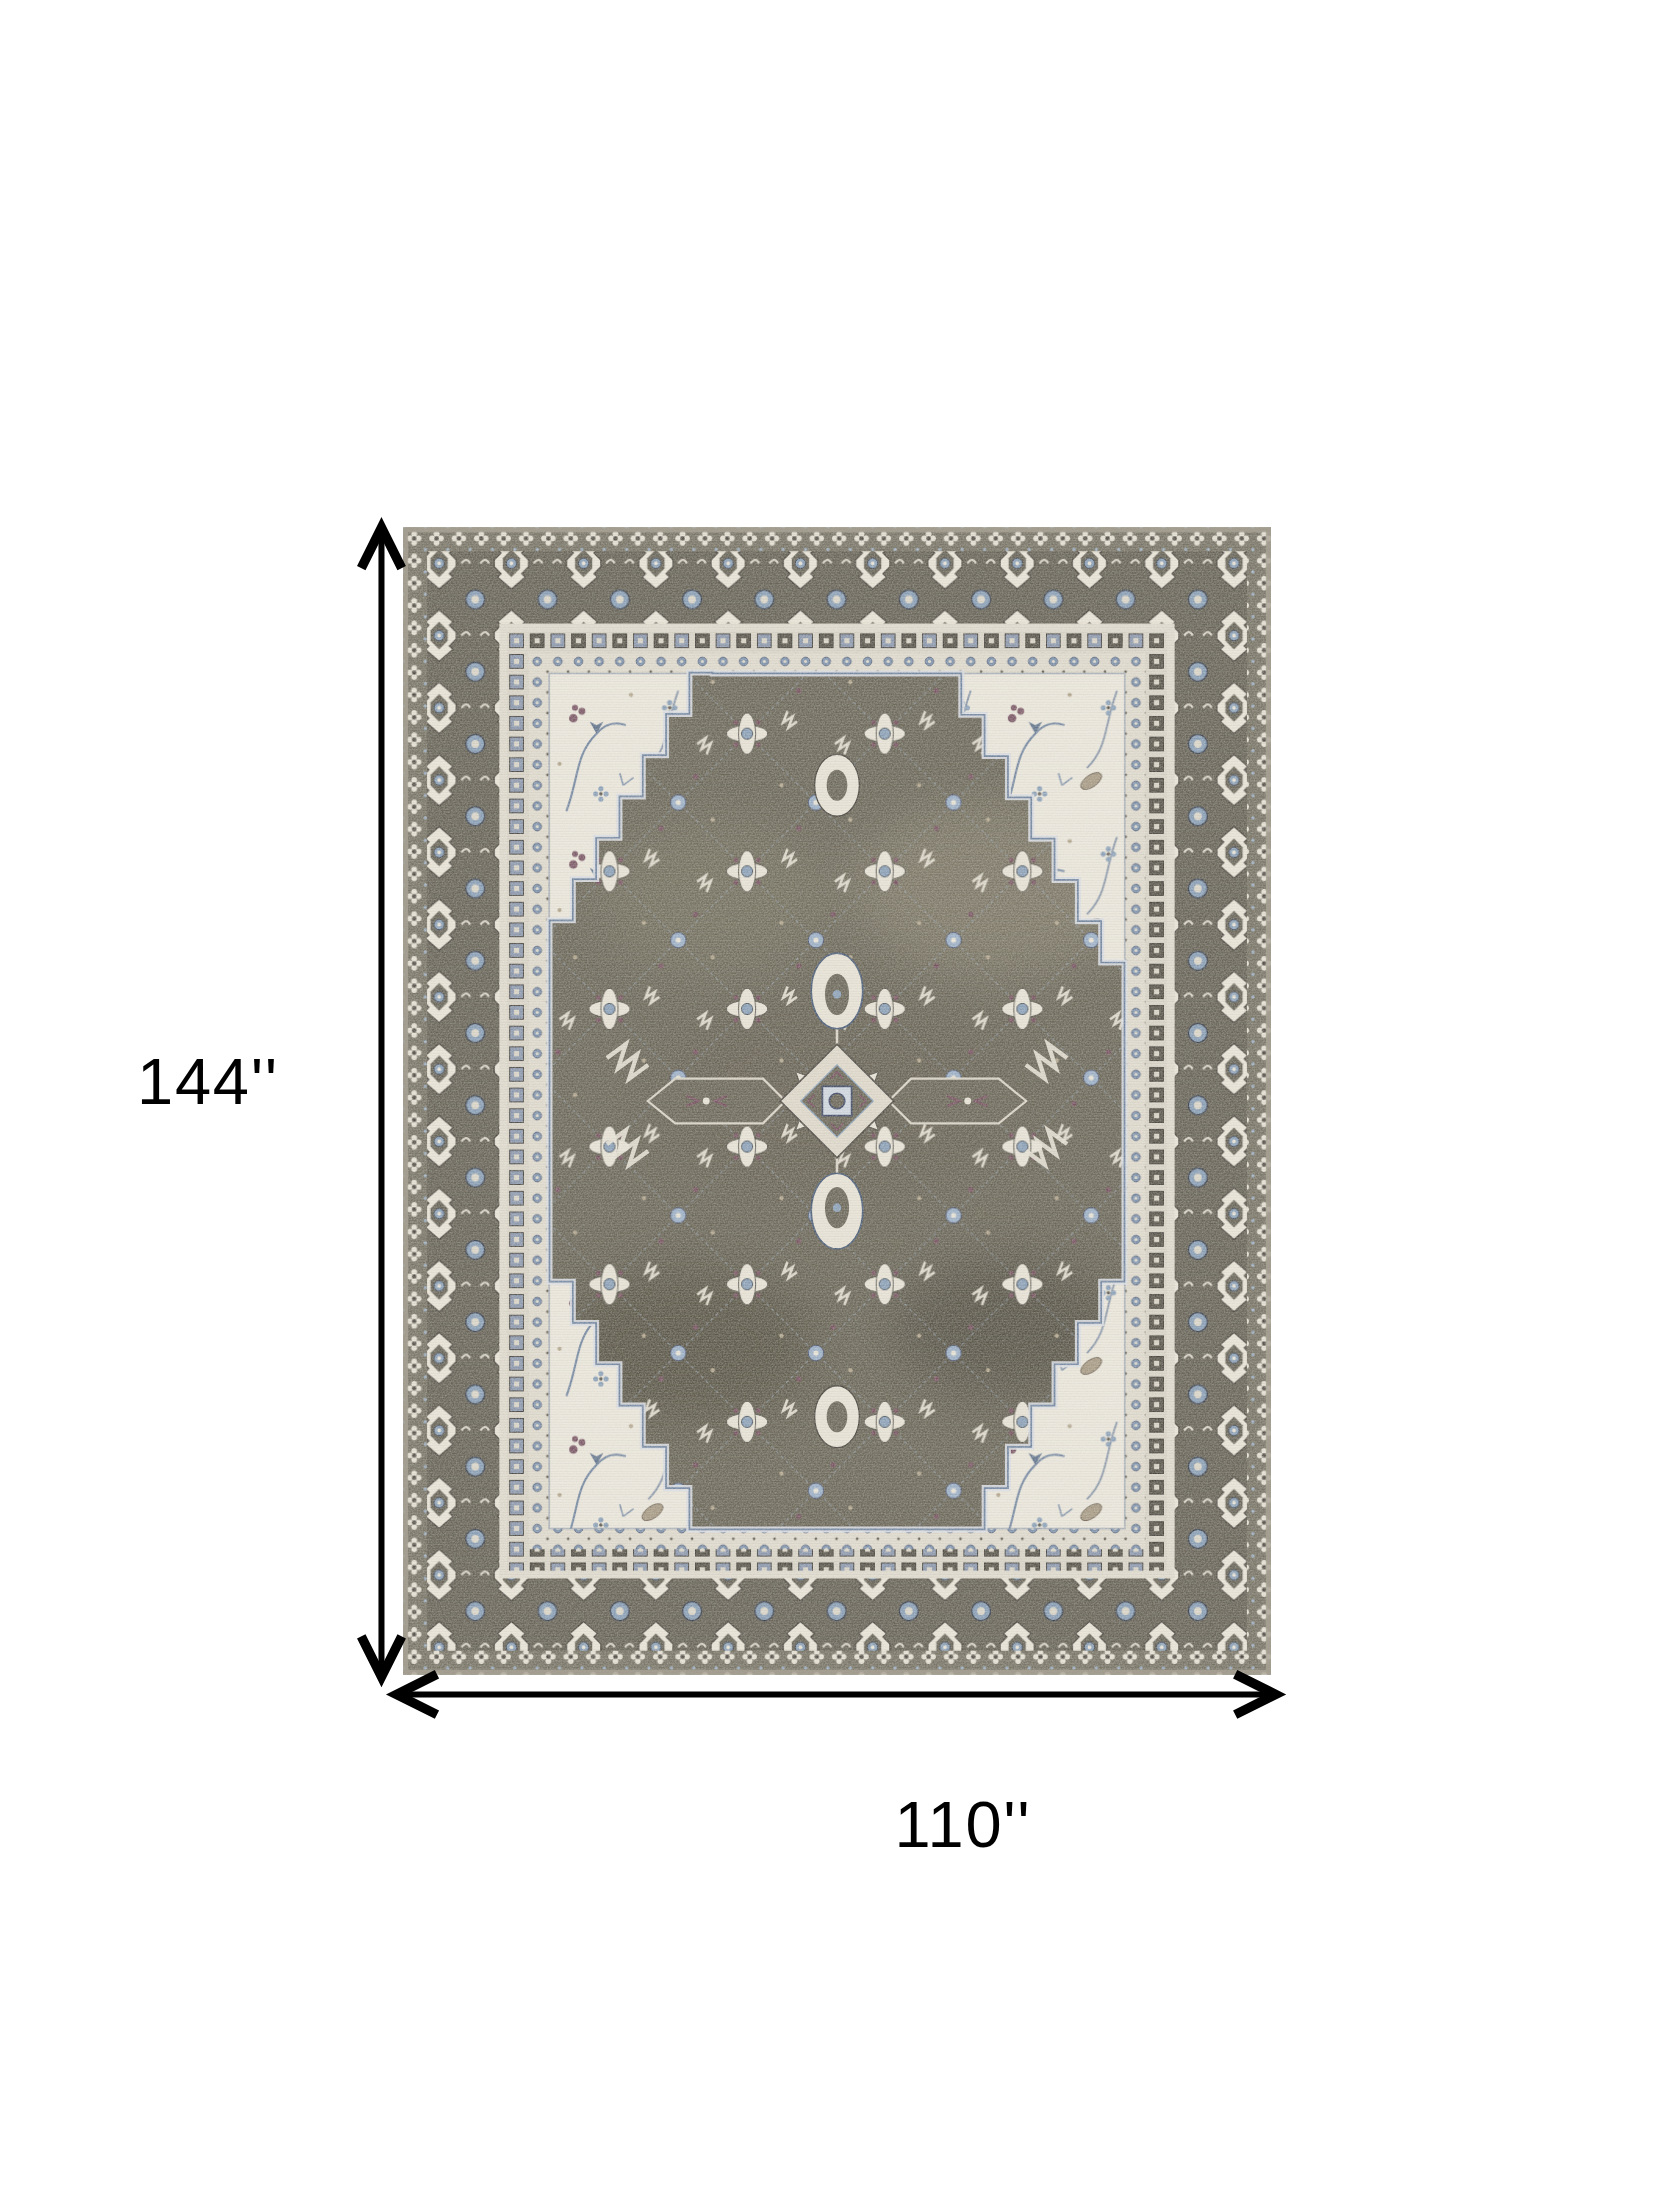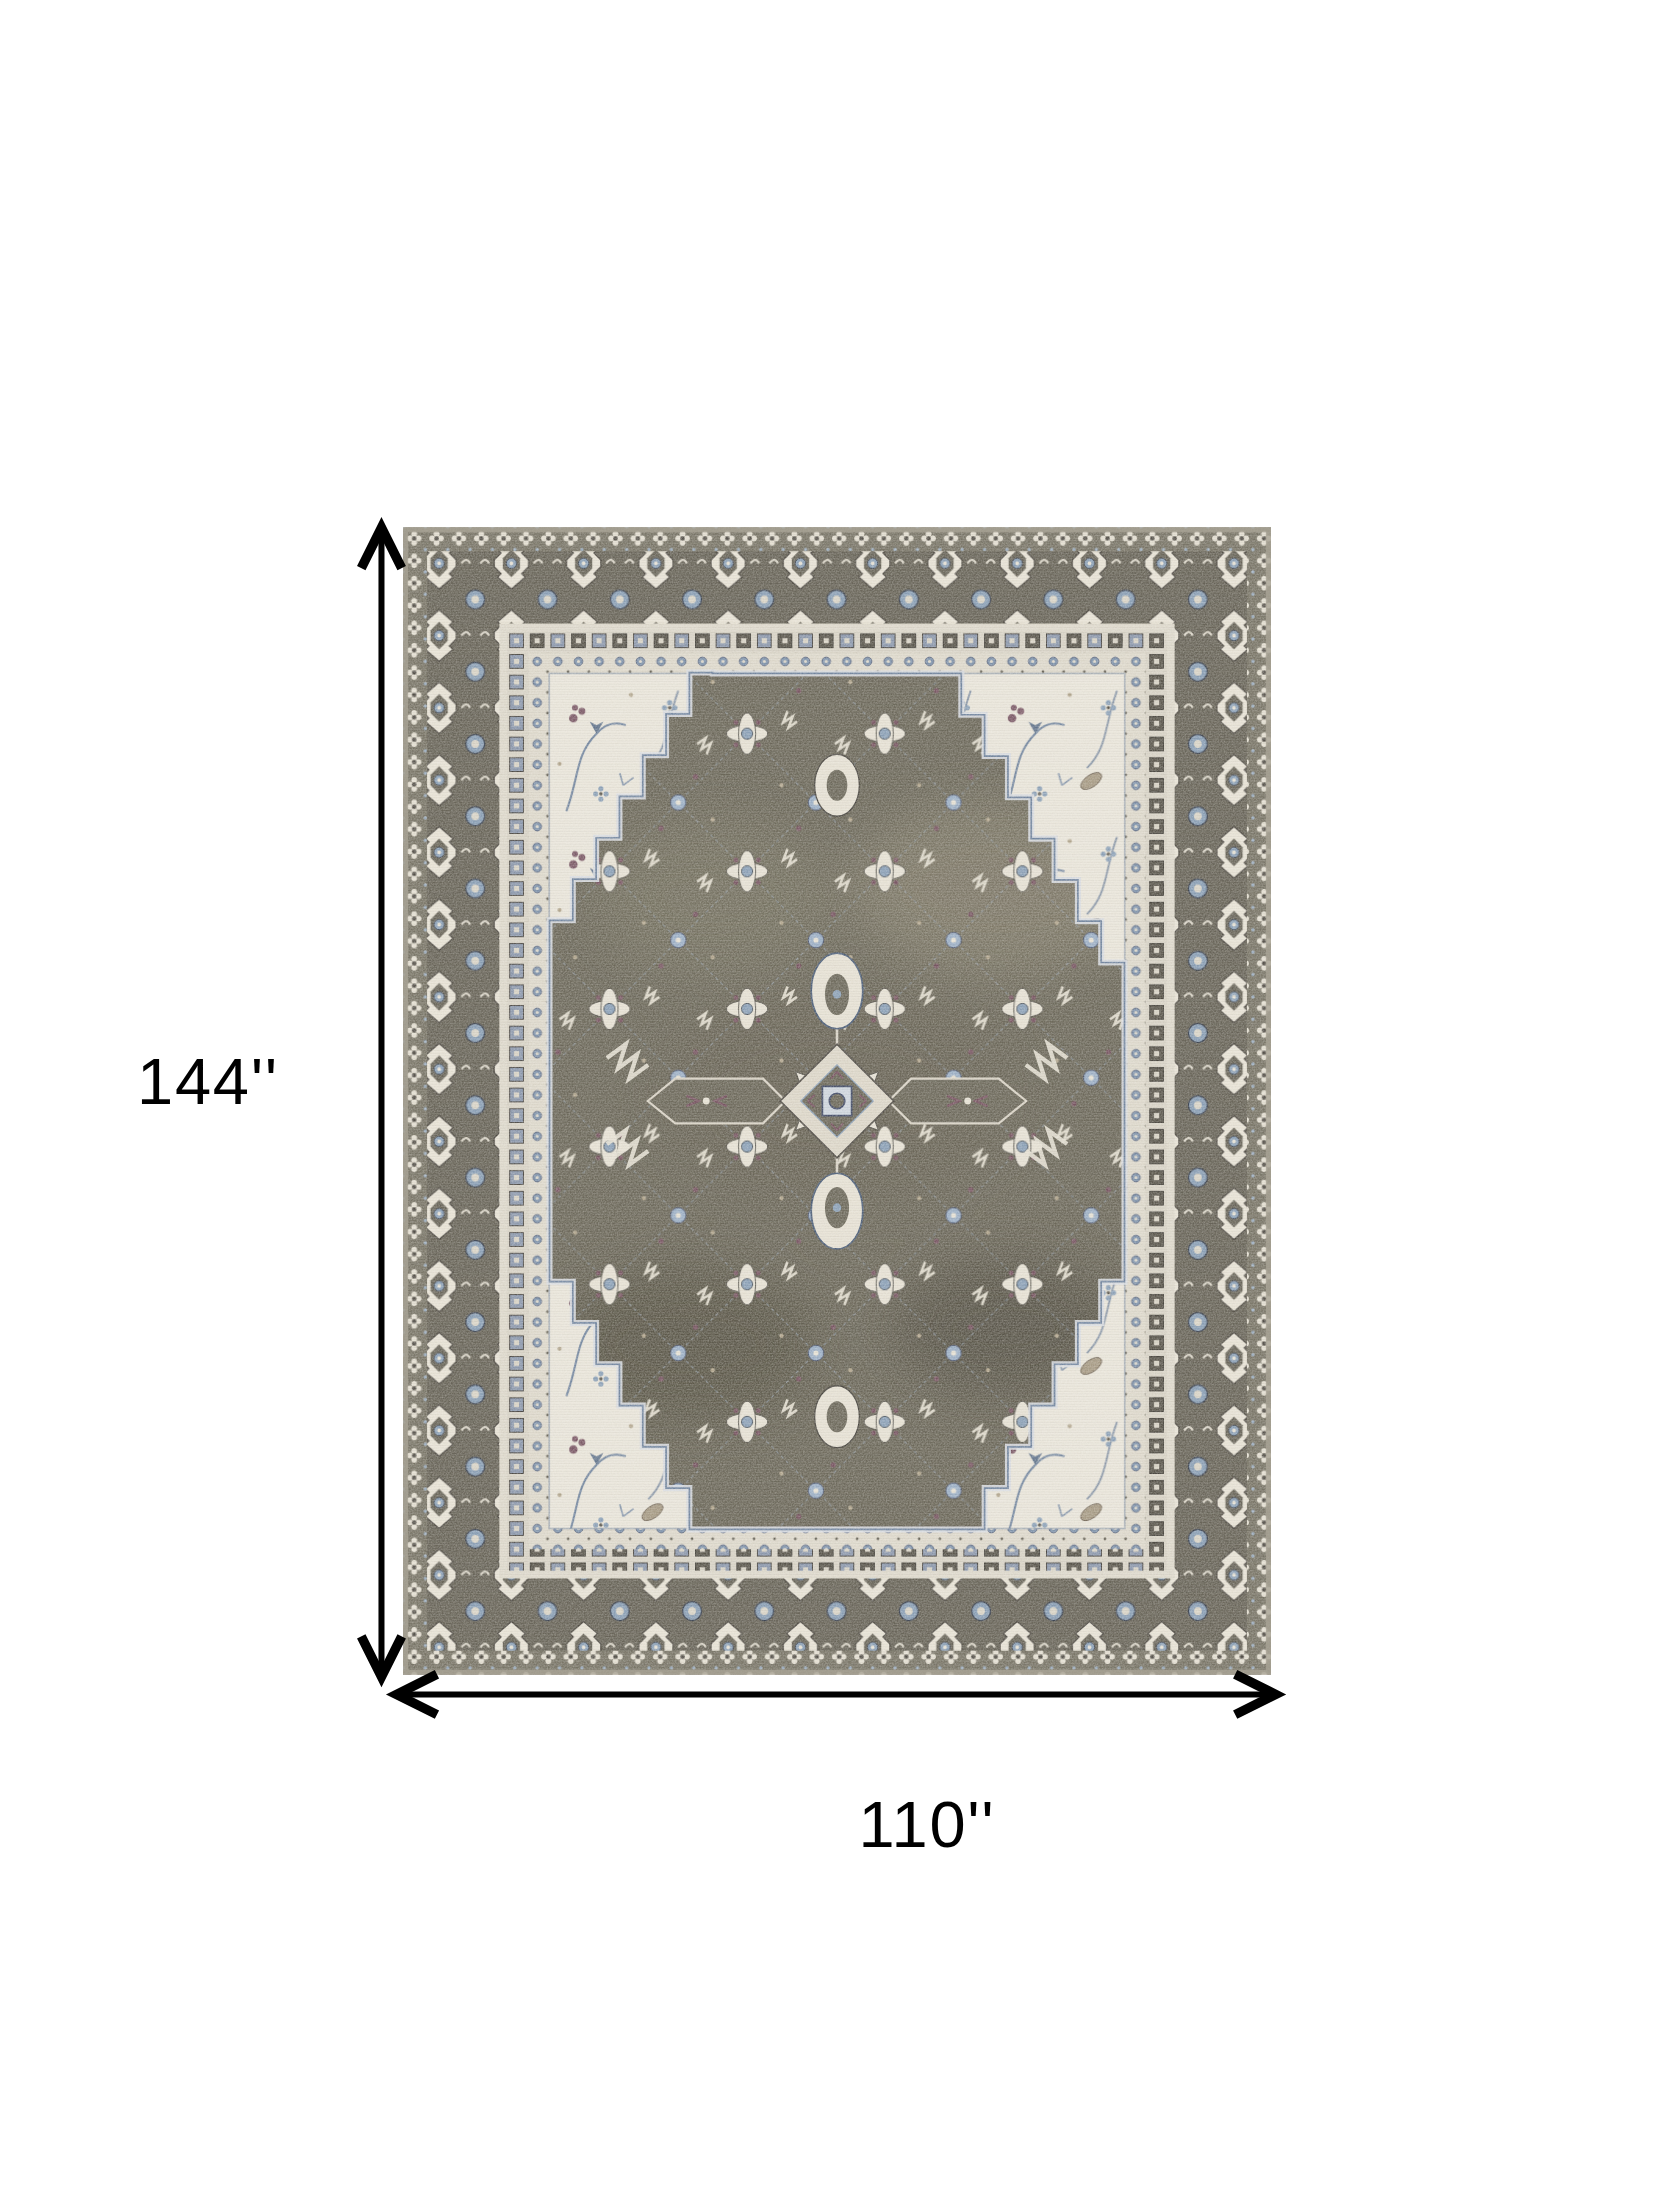--- a/index.html
+++ b/index.html
@@ -24,21 +24,21 @@
     position: absolute;
     color: #000000;
     font-size: 65px;
     line-height: 65px;
     letter-spacing: 1.7px;
     text-align: center;
     width: 258px;
     white-space: nowrap;
   }
   #height-label { left: 79px;  top: 1049px; }
-  #width-label  { left: 798px; top: 1792px; }
+  #width-label  { left: 834px; top: 1792px; }
 </style>
 </head>
 <body>
 
 <div class="canvas">
 
   <div class="rug-wrap">
     <svg width="868" height="1148" viewBox="0 0 1009 1334" role="img">
       <defs>
 

